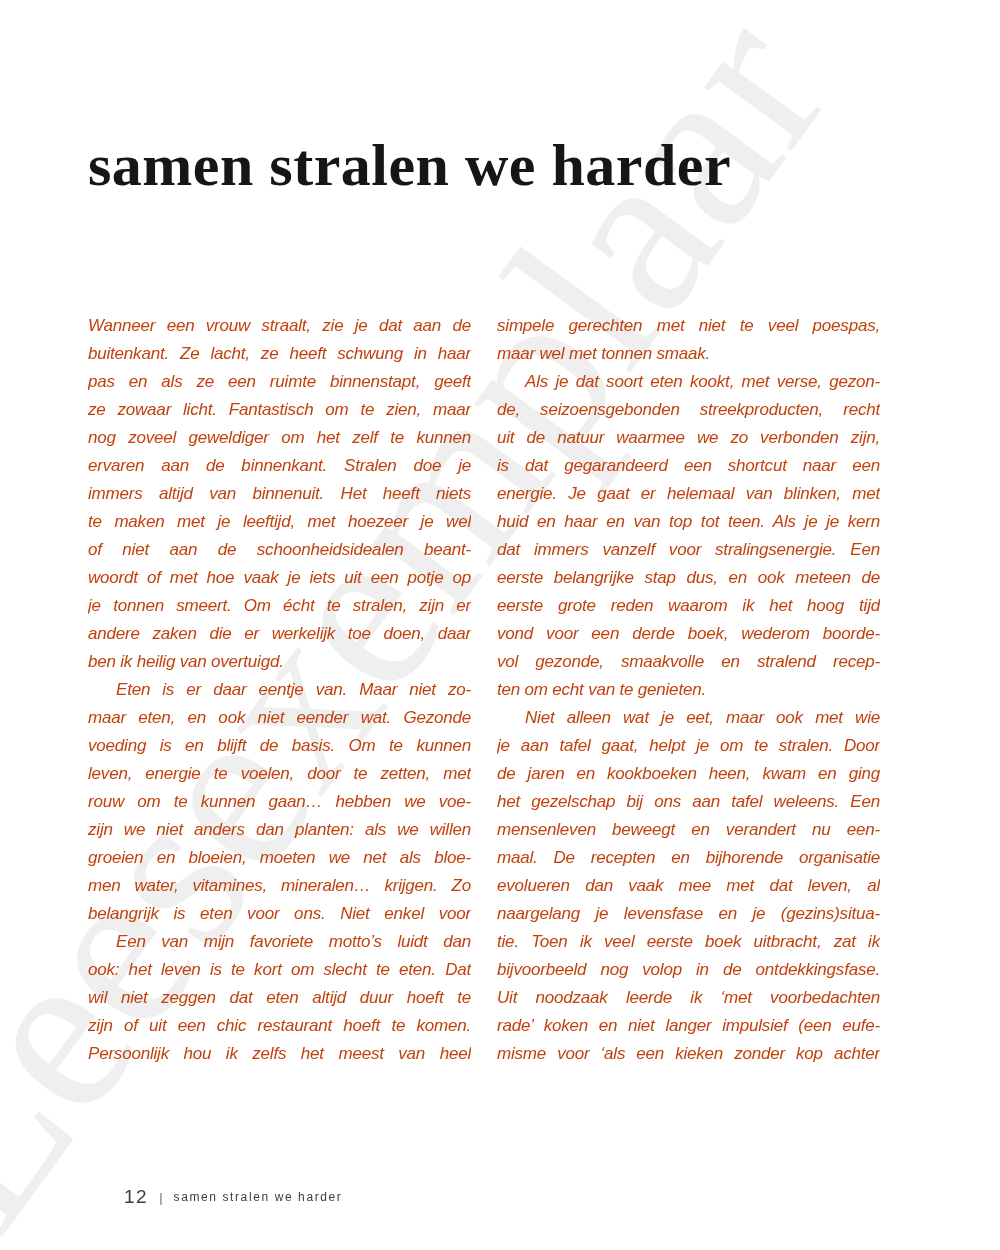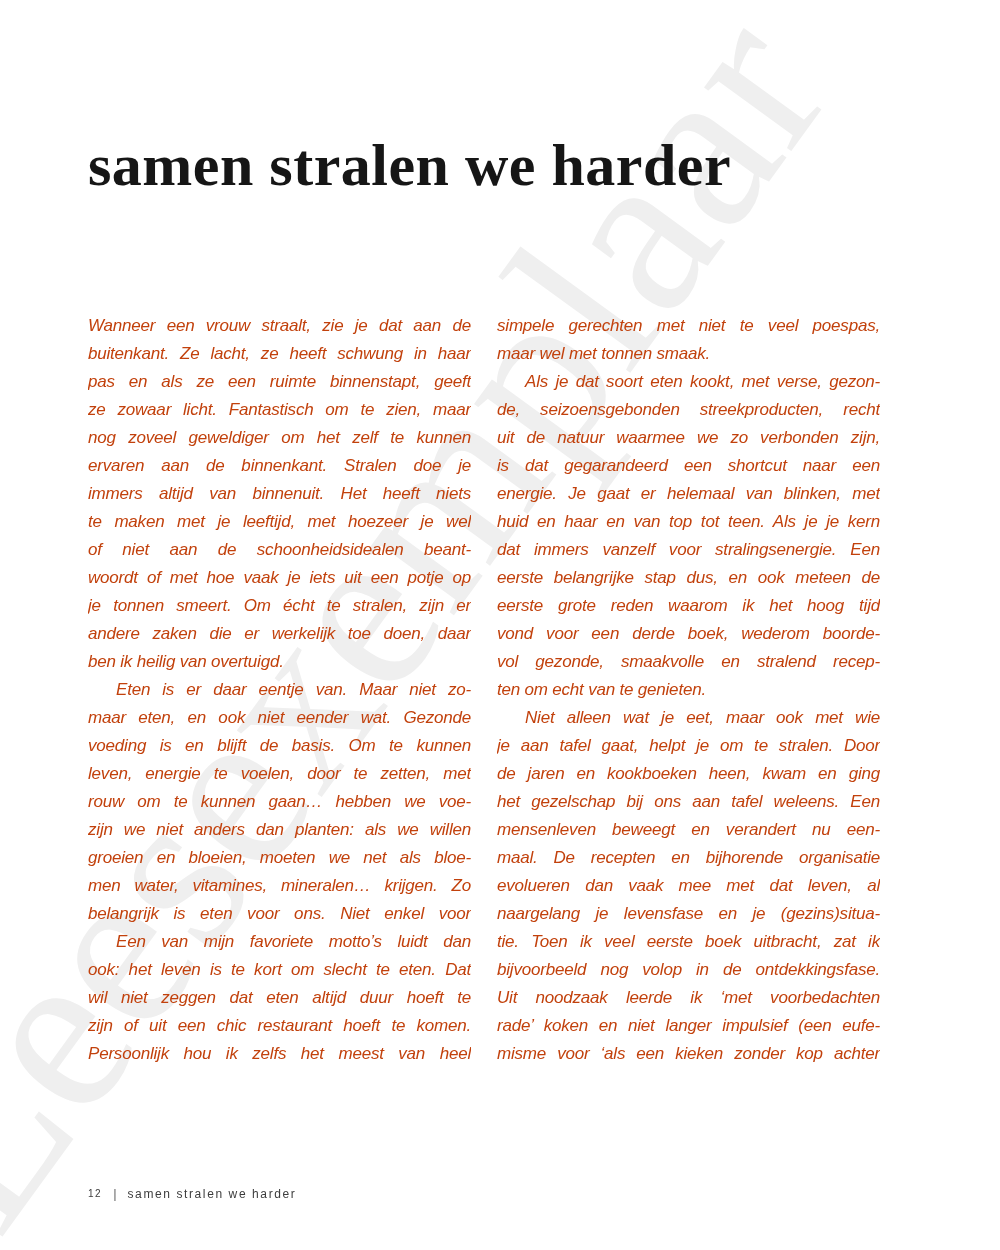--- a/index.html
+++ b/index.html
@@ -62,22 +62,23 @@
   .footer {
     position: absolute;
     left: 88px;
     top: 1186px;
     display: flex;
     align-items: center;
     color: #3c3c3c;
     z-index: 1;
   }
   .footer .pagenum {
-    font-size: 10px;
+    font-size: 19px;
     letter-spacing: 1.5px;
+    margin-left: 36px;
   }
   .footer .sep {
     font-size: 13px;
     color: #6b6b6b;
     margin: 0 11px;
     font-weight: 300;
   }
   .footer .running-title {
     font-size: 12px;
     letter-spacing: 1.6px;

